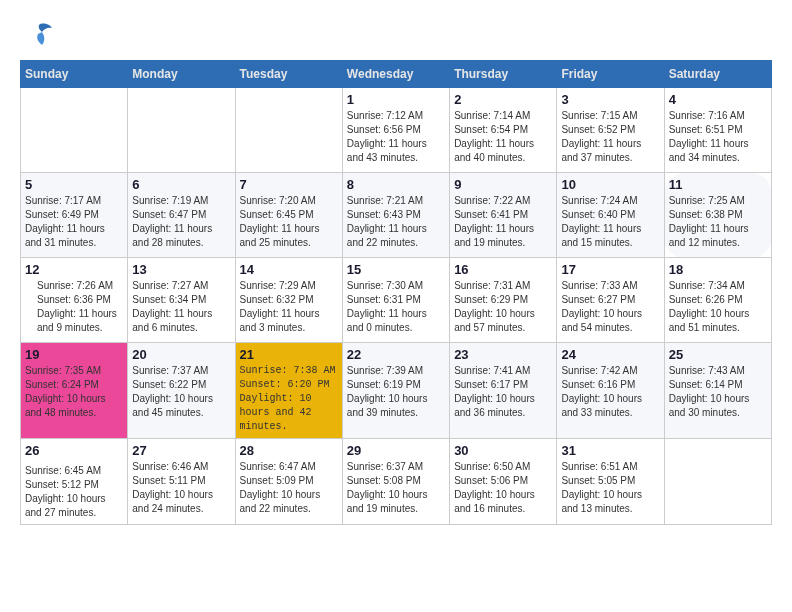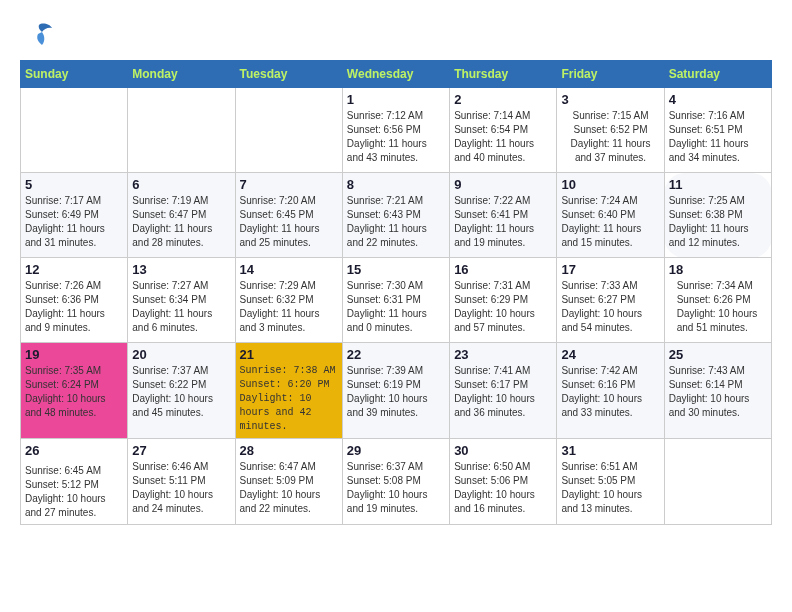--- a/index.html
+++ b/index.html
@@ -33,21 +33,21 @@
       font-size: 14px;
       color: #555;
     }
     .calendar {
       width: 100%;
       border-collapse: collapse;
       font-size: 10.5px;
     }
     .calendar th {
       background-color: #2e6db4;
-      color: #bef264;
+      color: #e5e5e5;
       padding: 6px 4px;
       text-align: left;
       font-size: 12px;
       font-weight: bold;
       border: 1px solid #2e6db4;
     }
     .calendar td {
       border: 1px solid #ccc;
       vertical-align: top;
       padding: 4px;
@@ -120,21 +120,21 @@
 Daylight: 11 hours and 43 minutes.</div>
         </td>
         <td>
           <span class="day-number">2</span>
           <div class="day-info" style="white-space: pre-line;">Sunrise: 7:14 AM
 Sunset: 6:54 PM
 Daylight: 11 hours and 40 minutes.</div>
         </td>
         <td>
           <span class="day-number">3</span>
-          <div class="day-info" style="white-space: pre-line; text-align: center;">Sunrise: 7:15 AM
+          <div class="day-info" style="white-space: pre-line;">Sunrise: 7:15 AM
 Sunset: 6:52 PM
 Daylight: 11 hours and 37 minutes.</div>
         </td>
         <td>
           <span class="day-number">4</span>
           <div class="day-info" style="white-space: pre-line;">Sunrise: 7:16 AM
 Sunset: 6:51 PM
 Daylight: 11 hours and 34 minutes.</div>
         </td>
       </tr>
@@ -178,21 +178,21 @@
         <td style="background-color: rgb(245, 247, 250); border-radius: 21px;">
           <span class="day-number">11</span>
           <div class="day-info" style="white-space: pre-line;">Sunrise: 7:25 AM
 Sunset: 6:38 PM
 Daylight: 11 hours and 12 minutes.</div>
         </td>
       </tr>
       <tr>
         <td>
           <span class="day-number">12</span>
-          <div class="day-info" style="white-space: pre-line;">Sunrise: 7:26 AM
+          <div class="day-info" style="white-space: pre-line; margin-left: 12px;">Sunrise: 7:26 AM
 Sunset: 6:36 PM
 Daylight: 11 hours and 9 minutes.</div>
         </td>
         <td>
           <span class="day-number">13</span>
           <div class="day-info" style="white-space: pre-line;">Sunrise: 7:27 AM
 Sunset: 6:34 PM
 Daylight: 11 hours and 6 minutes.</div>
         </td>
         <td>
@@ -214,21 +214,21 @@
 Daylight: 10 hours and 57 minutes.</div>
         </td>
         <td>
           <span class="day-number">17</span>
           <div class="day-info" style="white-space: pre-line;">Sunrise: 7:33 AM
 Sunset: 6:27 PM
 Daylight: 10 hours and 54 minutes.</div>
         </td>
         <td>
           <span class="day-number">18</span>
-          <div class="day-info" style="white-space: pre-line; margin-left: 8px;">Sunrise: 7:34 AM
+          <div class="day-info" style="white-space: pre-line;">Sunrise: 7:34 AM
 Sunset: 6:26 PM
 Daylight: 10 hours and 51 minutes.</div>
         </td>
       </tr>
       <tr>
         <td style="background-color: #ec4899;">
           <span class="day-number">19</span>
           <div class="day-info" style="white-space: pre-line;">Sunrise: 7:35 AM
 Sunset: 6:24 PM
 Daylight: 10 hours and 48 minutes.</div>

